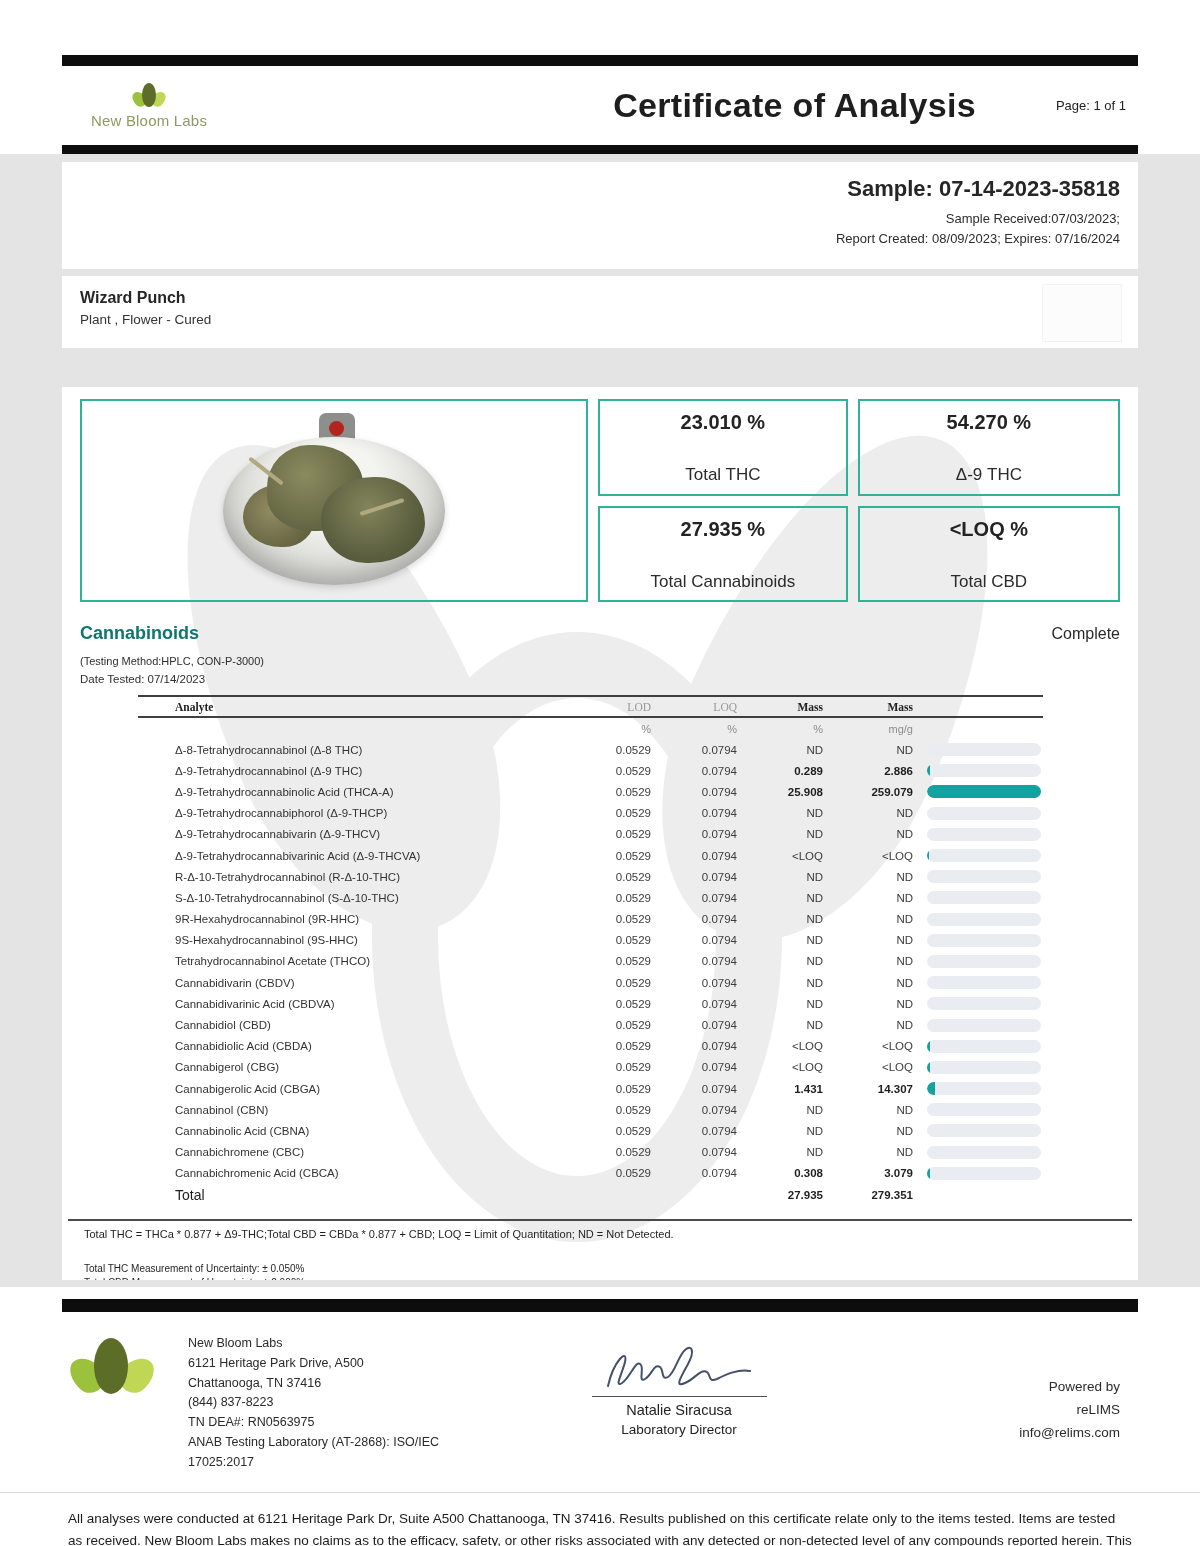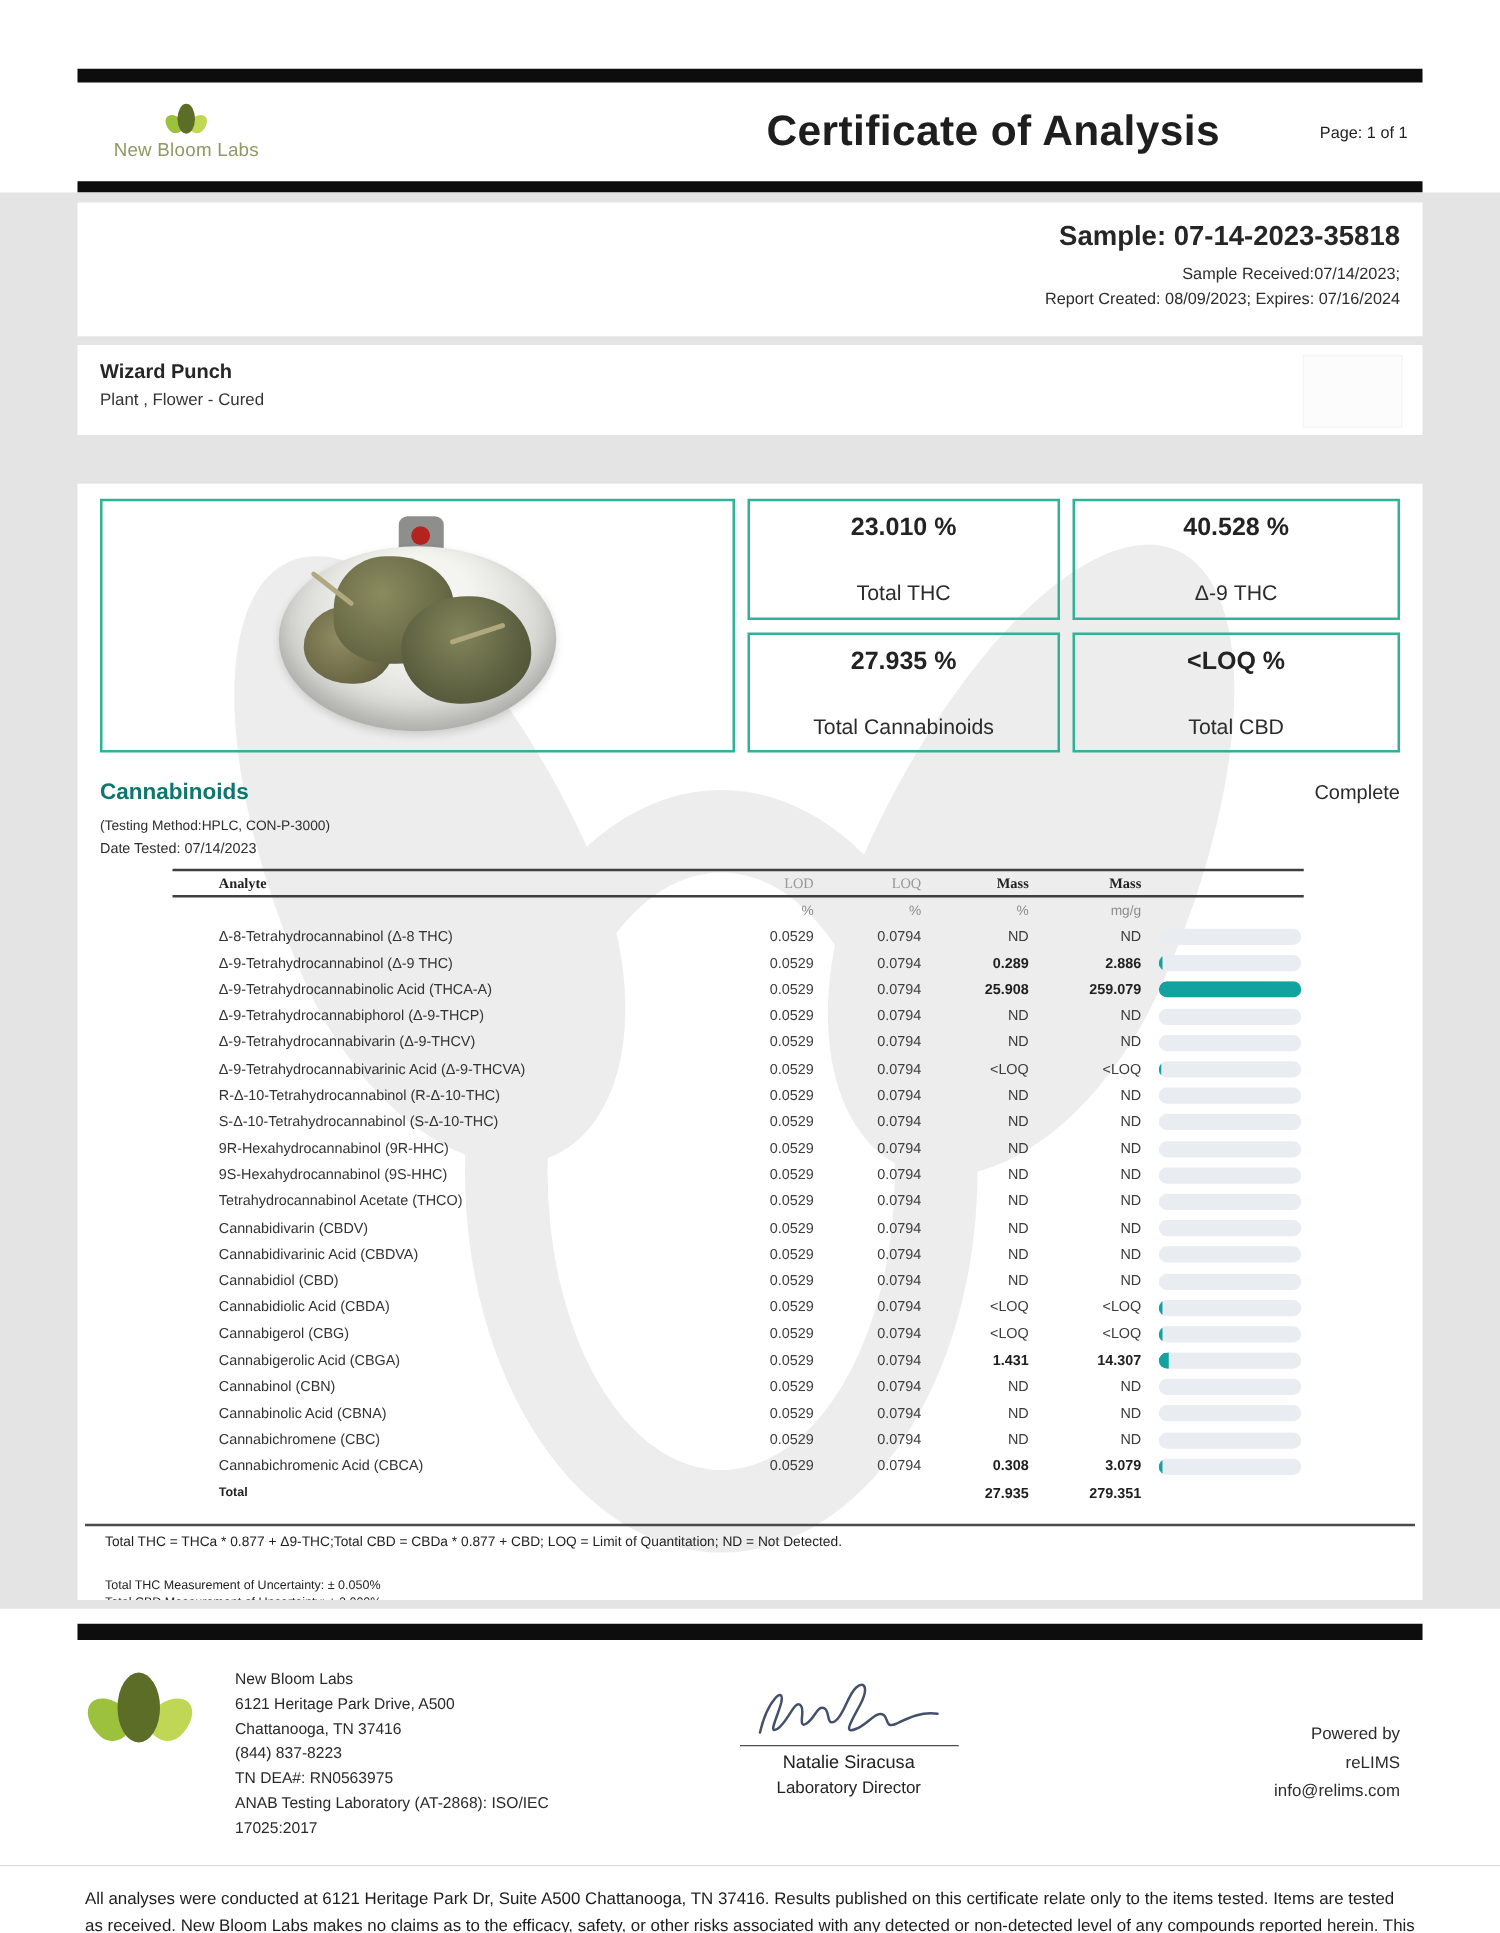--- a/index.html
+++ b/index.html
@@ -88,21 +88,21 @@
   .units-row .u { font-size:11px; color:#8d8d8d; text-align:right; }
   .tbody .trow { height:21.2px; }
   .cell { font-size:11.5px; color:#333; }
   .analyte { padding-left:37px; }
   .num { text-align:right; color:#3c3c3c; }
   .num.b { font-weight:700; color:#1f1f1f; }
   .barcell { padding-left:14px; }
   .track { width:114px; height:13px; background:#e9edf1; border-radius:7px; overflow:hidden; }
   .fill { height:100%; background:#12a3a0; border-radius:7px 0 0 7px; }
   .total-row { height:22px; }
-  .total-label { font-weight:700; padding-left:37px; font-size:10px; color:#1f1f1f; }
+  .total-label { font-weight:400; padding-left:37px; font-size:14px; color:#1f1f1f; }
 
   .wide-hr { height:2px; background:#4a4a4a; margin:13px -12px 0; }
   .formula { font-size:11px; color:#1f1f1f; margin:7px 0 0 4px; }
   .fine-row { display:flex; justify-content:space-between; align-items:flex-end; margin:22px 4px 0; }
   .fine-left { font-size:10px; color:#1f1f1f; line-height:1.45; }
 
   .white-gap { height:12px; }
   .footer-area { padding:22px 0 0; display:flex; align-items:flex-start; }
   .footer-logo { margin-left:66px; position:relative; width:92px; height:68px; }
   .footer-logo .leaf-l { left:6px; top:22px; width:30px; height:38px; background:#9cc13d; transform:rotate(-48deg); }
@@ -140,21 +140,21 @@
     <div class="coa-title">Certificate of Analysis</div>
     <div class="page-label">Page: 1 of 1</div>
   </div>
 
   <div class="black-bar thin"></div>
 
   <div class="gray-band">
 
     <div class="white-box sample-box">
       <div class="sample-id">Sample: 07-14-2023-35818</div>
-      <div class="sample-sub">Sample Received:07/14/2023;</div>
+      <div class="sample-sub">Sample Received:07/03/2023;</div>
       <div class="sample-sub">Report Created: 08/09/2023; Expires: 07/16/2024</div>
     </div>
 
     <div class="gap7"></div>
 
     <div class="white-box product-box">
       <div class="product-name">Wizard Punch</div>
       <div class="product-type">Plant , Flower - Cured</div>
       <div class="faded-stamp"></div>
     </div>
@@ -180,21 +180,21 @@
               <div class="stem stem2"></div>
             </div>
           </div>
 
           <div class="result-grid">
             <div class="result-box">
               <div class="result-value">23.010 %</div>
               <div class="result-label">Total THC</div>
             </div>
             <div class="result-box">
-              <div class="result-value">40.528 %</div>
+              <div class="result-value">54.270 %</div>
               <div class="result-label">Δ-9 THC</div>
             </div>
             <div class="result-box">
               <div class="result-value">27.935 %</div>
               <div class="result-label">Total Cannabinoids</div>
             </div>
             <div class="result-box">
               <div class="result-value">&lt;LOQ %</div>
               <div class="result-label">Total CBD</div>
             </div>

